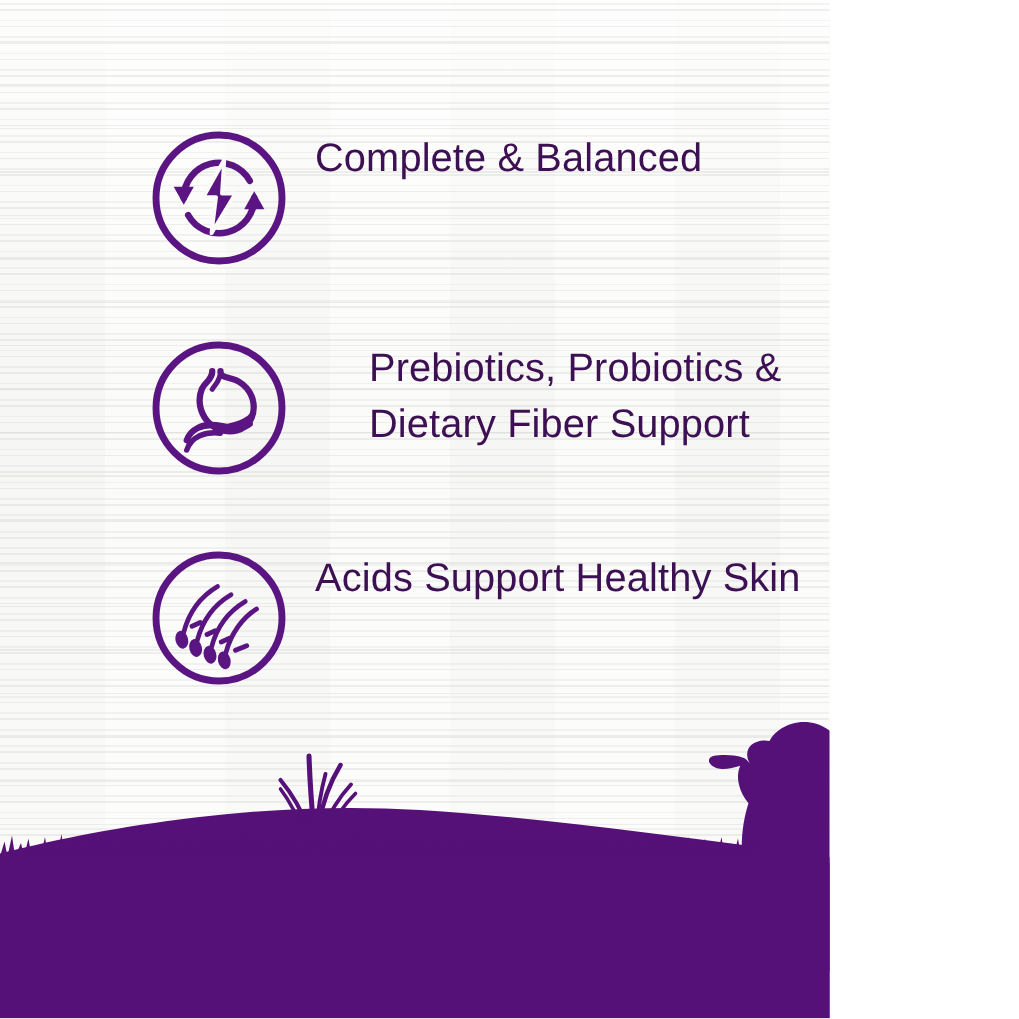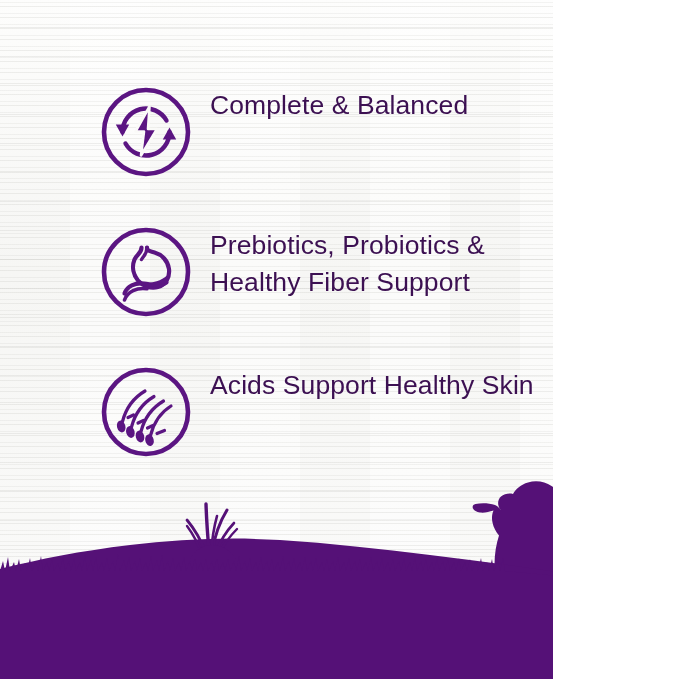--- a/index.html
+++ b/index.html
@@ -64,21 +64,21 @@
     top: 0;
     width: 679px;
   }
   .feature-row {
     position: absolute;
     left: 100px;
     display: flex;
     align-items: flex-start;
   }
   .feature-row.r1 { top: 86px; }
-  .feature-row.r2 { top: 226px; }
+  .feature-row.r2 { top: 226px; gap: 36px; }
   .feature-row.r3 { top: 366px; }
 
   .icon-circle {
     flex: 0 0 auto;
     width: 92px;
     height: 92px;
     position: relative;
   }
   .icon-circle svg { display: block; }
 
@@ -153,21 +153,21 @@
                    C 27 60 35 56.5 44 57.5
                    C 52 58.4 60.5 61.5 66.5 56.5" fill="none" stroke="#5b1582" stroke-width="4.2" stroke-linecap="round"></path>
           <path d="M24.5 74 C 27.5 65 37 61.5 47 62.8" fill="none" stroke="#5b1582" stroke-width="3.6" stroke-linecap="round"></path>
 
           <path d="M47.5 57.5 C 55 58.5 62.5 61 67 56 C 69.5 53 69.5 49.5 68.5 47
                    C 65 54 55.5 55.5 47.5 57.5 Z" fill="#5b1582"></path>
         </svg>
       </div>
       <div class="feature-text">
         <span class="ln">Prebiotics, Probiotics &amp;</span>
-        <span class="ln">Healthy Fiber Support</span>
+        <span class="ln">Dietary Fiber Support</span>
       </div>
     </div>
 
     <div class="feature-row r3">
       <div class="icon-circle">
         <svg width="92" height="92" viewBox="0 0 92 92">
           <circle cx="46" cy="46" r="42" fill="none" stroke="#5b1582" stroke-width="4.6"></circle>
           <g fill="none" stroke="#5b1582" stroke-width="3.2" stroke-linecap="round">
 
             <path d="M22.5 55.5 C 26 42 34 31.5 45 25"></path>

